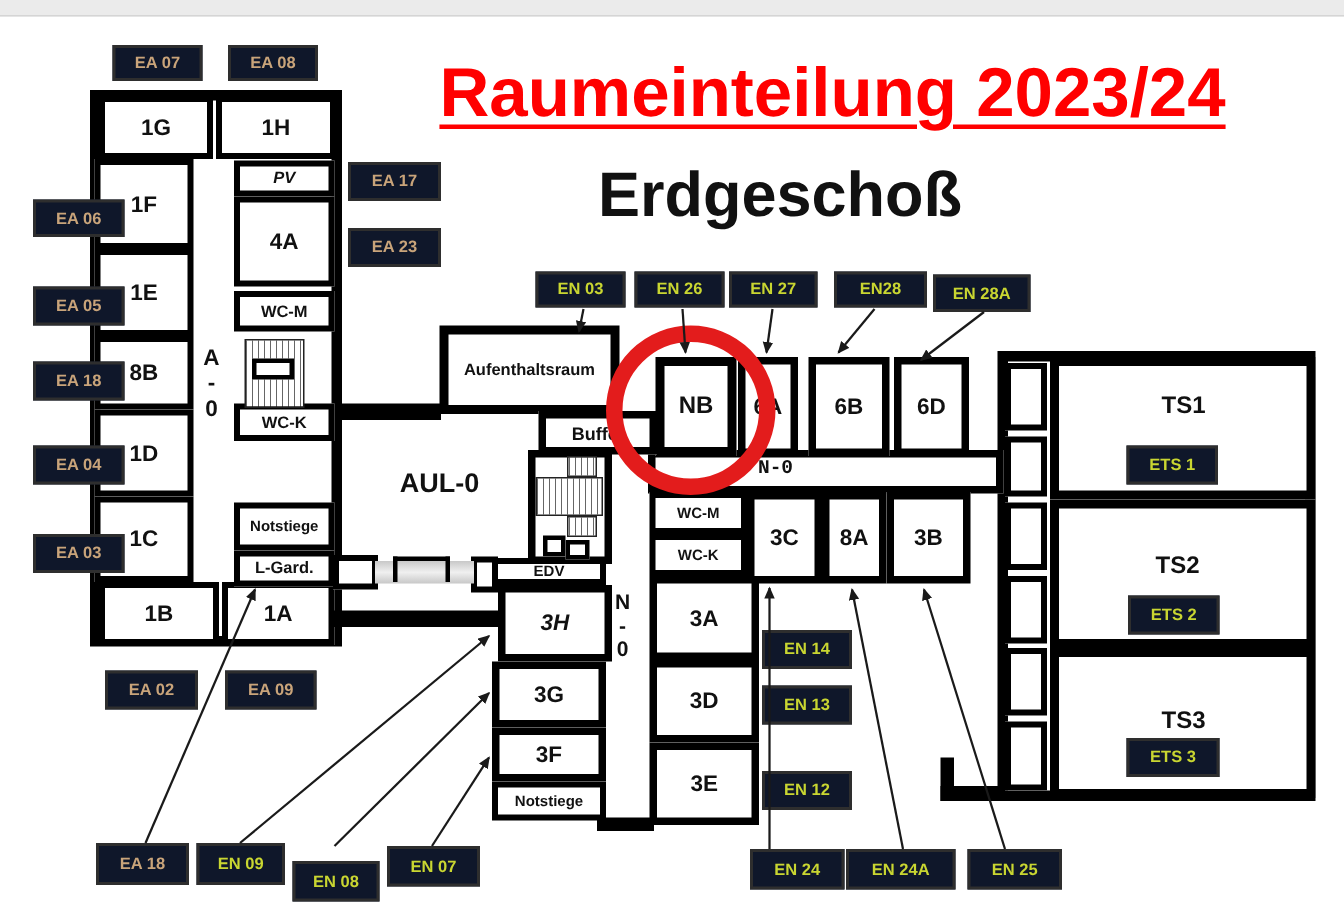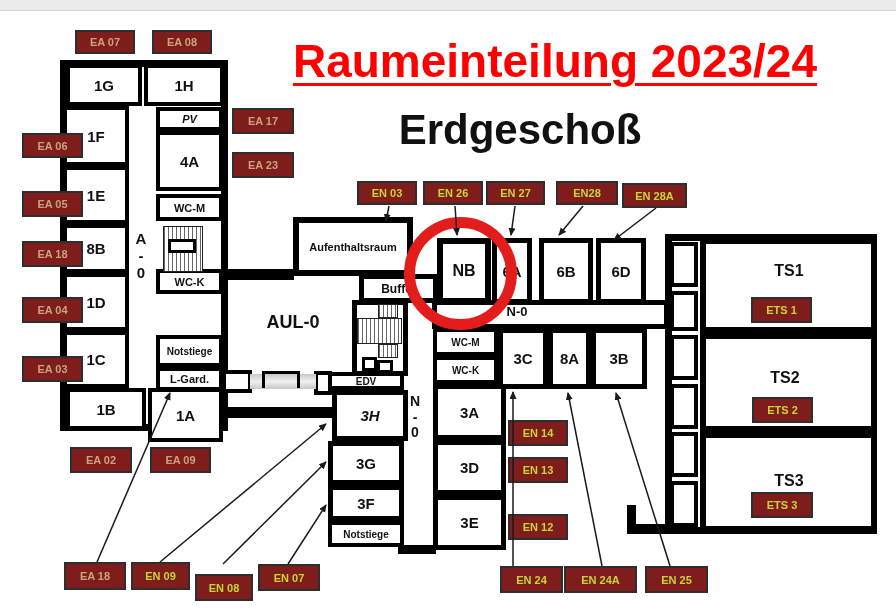--- a/index.html
+++ b/index.html
@@ -11,21 +11,21 @@
   .bx{position:absolute;box-sizing:border-box;}
   .k-outline{border:7px solid #000;background:transparent;}
   .k-room{border:4px solid #6d28d9;background:#fff;display:flex;align-items:center;justify-content:center;border-style:solid;border-color:#000;}
   .k-room span{font-weight:bold;color:#111;white-space:nowrap;}
   .k-wall{background:#000;}
   .k-stair{background:repeating-linear-gradient(90deg,#666 0 1px,#fff 1px 4px);border:1px solid #222;}
   .k-pass{background:linear-gradient(180deg,#c8c8c8,#f0f0f0 50%,#c8c8c8);}
   .k-bracket{border:3px solid #000;border-bottom:none;background:transparent;}
   .k-ring{border:11px solid #e31c1c;border-radius:50%;background:transparent;}
   .txt{position:absolute;font-weight:bold;color:#111;white-space:pre-line;text-align:center;line-height:1.12;}
-  .tag{position:absolute;background:#7f1d1d;border:2px solid #2e2e2e;box-sizing:border-box;display:flex;align-items:center;justify-content:center;font-weight:bold;font-size:11px;color:#c9a47a;white-space:nowrap;}
+  .tag{position:absolute;background:#0f172a;border:2px solid #2e2e2e;box-sizing:border-box;display:flex;align-items:center;justify-content:center;font-weight:bold;font-size:11px;color:#c9a47a;white-space:nowrap;}
   .tag.en{color:#c9d631;}
   #arrows{position:absolute;left:0;top:0;pointer-events:none;}
 </style>
 </head>
 <body>
 
 <div class="topbar"></div>
 <div class="title">Raumeinteilung 2023/24</div>
 <div class="subtitle">Erdgeschoß</div>
 
@@ -50,21 +50,21 @@
     </div>
     <div class="bx k-room" style="left: 63px; top: 273px; width: 66px; height: 58px; border-width: 4px;">
       <span style="font-size: 15px;">1D</span>
     </div>
     <div class="bx k-room" style="left: 63px; top: 331px; width: 66px; height: 57px; border-width: 4px;">
       <span style="font-size: 15px;">1C</span>
     </div>
     <div class="bx k-room" style="left: 66px; top: 388px; width: 80px; height: 42px; border-width: 4px;">
       <span style="font-size: 15px;">1B</span>
     </div>
-    <div class="bx k-room" style="left: 148px; top: 388px; width: 75px; height: 54px; border-width: 4px;">
+    <div class="bx k-room" style="left: 148px; top: 388px; width: 75px; height: 42px; border-width: 4px;">
       <span style="font-size: 15px;">1A</span>
     </div>
     <div class="bx k-room" style="left: 156px; top: 107px; width: 67px; height: 24px; border-width: 4px; font-style: italic;">
       <span style="font-size: 11px;">PV</span>
     </div>
     <div class="bx k-room" style="left: 156px; top: 131px; width: 67px; height: 60px; border-width: 4px;">
       <span style="font-size: 15px;">4A</span>
     </div>
     <div class="bx k-room" style="left: 156px; top: 194px; width: 67px; height: 27px; border-width: 4px;">
       <span style="font-size: 11px;">WC-M</span>
@@ -156,21 +156,21 @@
     <div class="bx k-room" style="left: 168px; top: 239px; width: 28px; height: 14px; border-width: 3px;"></div>
     <div class="bx k-stair" style="left: 378px; top: 304px; width: 20px; height: 14px;"></div>
     <div class="bx k-stair" style="left: 357px; top: 318px; width: 45px; height: 26px;"></div>
     <div class="bx k-stair" style="left: 378px; top: 344px; width: 20px; height: 14px;"></div>
     <div class="bx k-room" style="left: 362px; top: 357px; width: 15px; height: 14px; border-width: 3px;"></div>
     <div class="bx k-room" style="left: 377px; top: 360px; width: 16px; height: 13px; border-width: 3px;"></div>
     <div class="bx k-pass" style="left: 250px; top: 374px; width: 66px; height: 15px;"></div>
     <div class="bx k-bracket" style="left: 262px; top: 371px; width: 38px; height: 17px;"></div>
     <div class="bx k-ring" style="left: 404px; top: 217px; width: 113px; height: 113px;"></div>
     <div class="txt" style="left: 258px; top: 312px; width: 70px; font-size: 18px;">AUL-0</div>
-    <div class="txt" style="left: 492px; top: 305px; width: 50px; font-size: 13px;">N-0</div>
+    <div class="txt" style="left: 492px; top: 305px; width: 50px; font-size: 13px; font-family: Liberation Mono, monospace;">N-0</div>
     <div class="txt" style="left: 128px; top: 231px; width: 26px; font-size: 15px;">A
 -
 0</div>
     <div class="txt" style="left: 402px; top: 394px; width: 26px; font-size: 14px;">N
 -
 0</div>
     <div class="txt" style="left: 758px; top: 262px; width: 62px; font-size: 16px;">TS1</div>
     <div class="txt" style="left: 754px; top: 369px; width: 62px; font-size: 16px;">TS2</div>
     <div class="txt" style="left: 758px; top: 472px; width: 62px; font-size: 16px;">TS3</div>
     <div class="tag" style="left: 75px; top: 30px; width: 60px; height: 24px;">EA 07</div>

